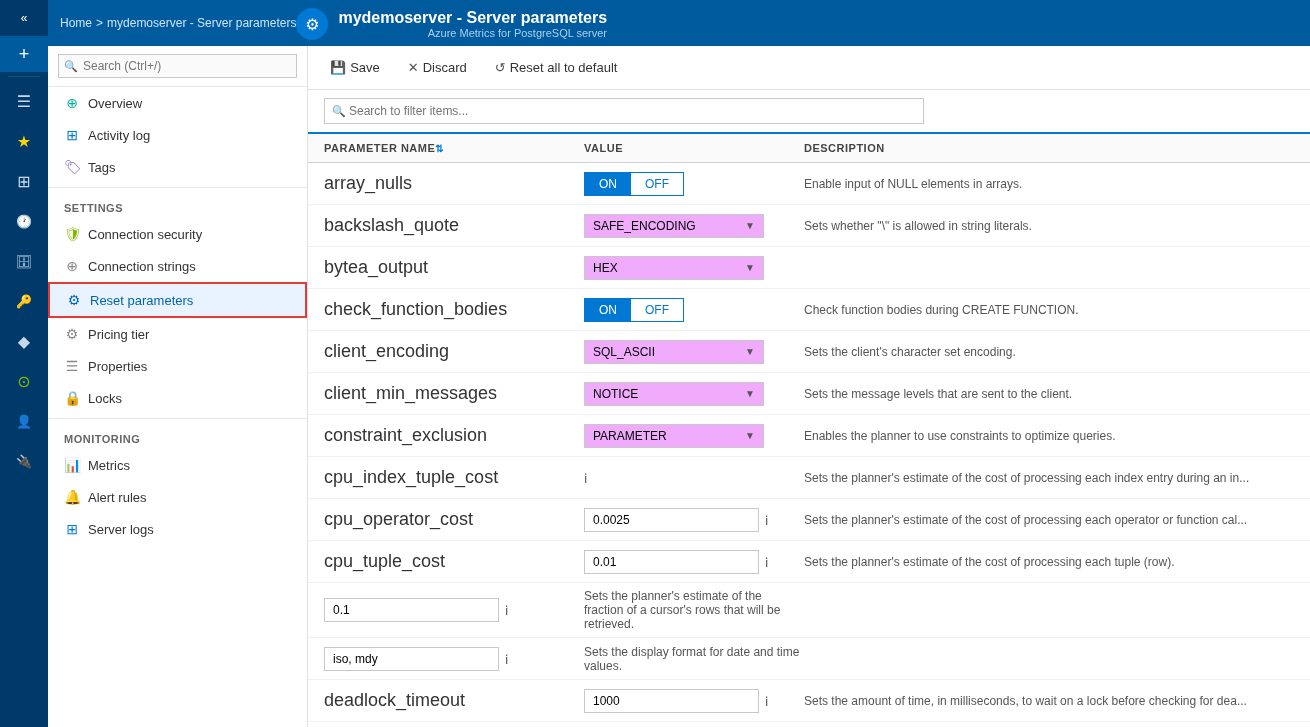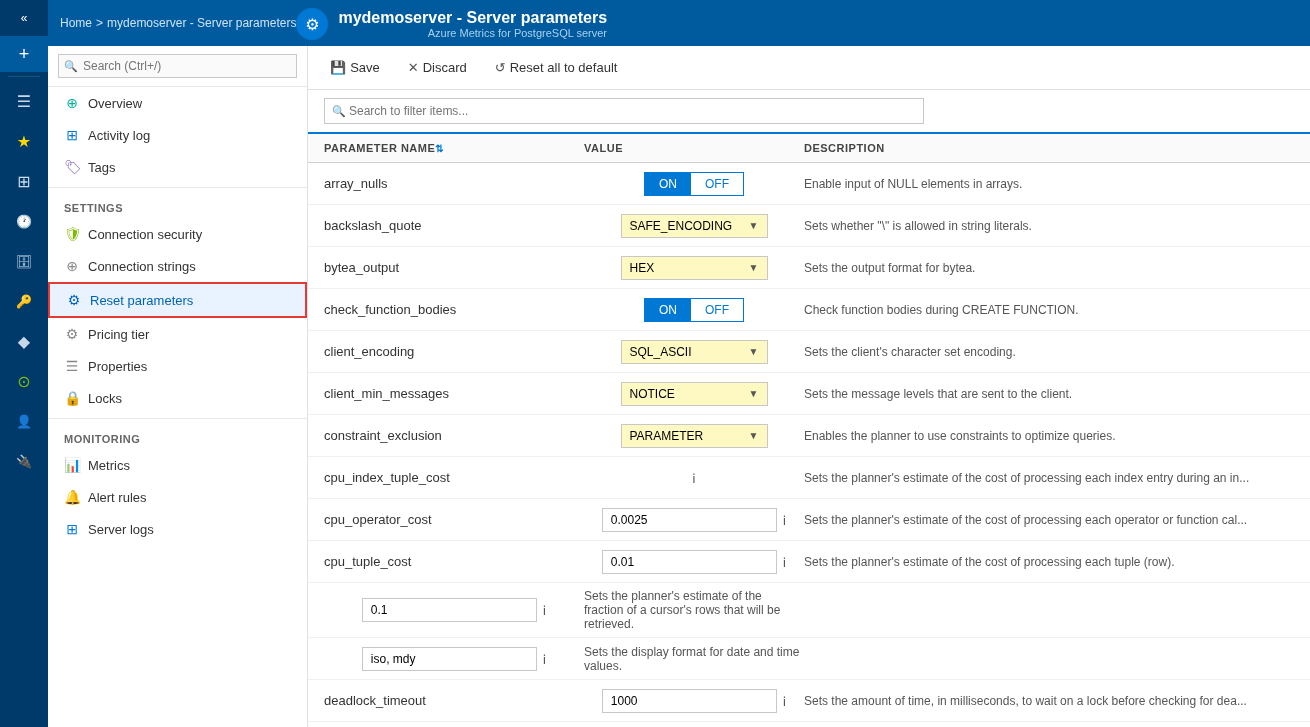--- a/index.html
+++ b/index.html
@@ -247,22 +247,22 @@
     }
     .col-header .sort-icon { color: #0078d4; font-size: 10px; }
     .table-row {
       display: grid;
       grid-template-columns: 260px 220px 1fr;
       padding: 6px 16px;
       border-bottom: 1px solid #f0f0f0;
       align-items: center;
       min-height: 42px;
     }
-    .param-name { font-size: 13px; color: #333; font-weight: 500; }
-    .param-value { display: flex; align-items: center; gap: 6px; justify-content: center; }
+    .param-name { font-size: 18px; color: #333; font-weight: 500; }
+    .param-value { display: flex; align-items: center; gap: 6px; }
     .param-desc { font-size: 12px; color: #555; }
 
     
     .toggle-group {
       display: flex;
       border: 1px solid #0078d4;
       overflow: hidden;
     }
     .toggle-btn {
       padding: 4px 14px;
@@ -277,22 +277,22 @@
       color: #fff;
     }
     .toggle-btn.off-active {
       background: #0078d4;
       color: #fff;
     }
     .dropdown-fake {
       border: 1px solid #c8c8c8;
       padding: 4px 8px;
       font-size: 12px;
-      background: #fef9c3;
-      width: 147px;
+      background: #f0abfc;
+      width: 180px;
       display: flex;
       align-items: center;
       justify-content: space-between;
       cursor: pointer;
     }
     .dropdown-fake .chev { color: #555; font-size: 10px; }
 
     
     .param-input {
       border: 1px solid #c8c8c8;
@@ -484,21 +484,20 @@
               <div class="param-desc">Sets whether "\" is allowed in string literals.</div>
             </div>
             <div class="table-row">
               <div class="param-name">bytea_output</div>
               <div class="param-value">
                 <div class="dropdown-fake">
                   <span>HEX</span>
                   <span class="chev">▼</span>
                 </div>
               </div>
-              <div class="param-desc">Sets the output format for bytea.</div>
             </div>
             <div class="table-row">
               <div class="param-name">check_function_bodies</div>
               <div class="param-value">
                 <div class="toggle-group">
                   <button class="toggle-btn on-active">ON</button>
                   <button class="toggle-btn">OFF</button>
                 </div>
               </div>
               <div class="param-desc">Check function bodies during CREATE FUNCTION.</div>

